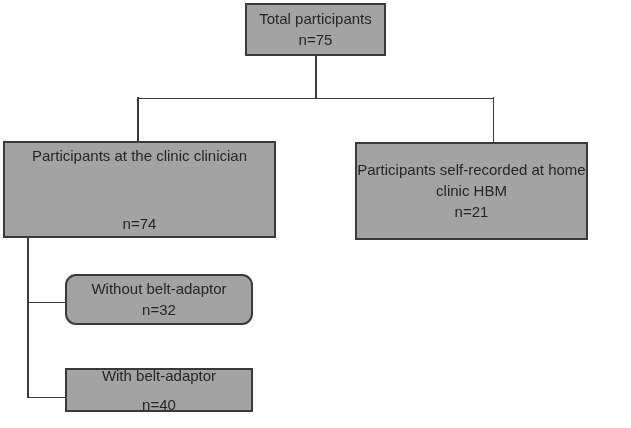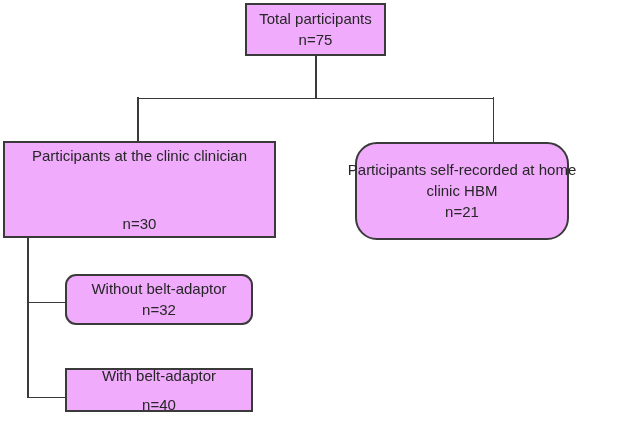--- a/index.html
+++ b/index.html
@@ -13,21 +13,21 @@
     height: 428px;
     background: #ffffff;
     font-family: "Liberation Sans", sans-serif;
     color: #262626;
     overflow: hidden;
   }
   .box {
     position: absolute;
     box-sizing: border-box;
     border: 2px solid #3a3a3a;
-    background: #f0abfc;
+    background: #a3a3a3;
     display: flex;
     flex-direction: column;
     justify-content: center;
     align-items: center;
     text-align: center;
     font-size: 15px;
     line-height: 20px;
     gap: 1px;
   }
   .box .line-text {
@@ -36,21 +36,21 @@
   .connector {
     position: absolute;
     background: #3a3a3a;
   }
   .connector.h { height: 1.5px; }
   .connector.v { width: 1.5px; }
 
   
   #box-total   { left: 245px; top: 3px;   width: 141px; height: 53px; }
   #box-clinic  { left: 3px;   top: 141px; width: 273px; height: 97px; gap: 48px; }
-  #box-home    { left: 355px; top: 142px; width: 214px; height: 98px; border-radius: 22px; }
+  #box-home    { left: 355px; top: 142px; width: 233px; height: 98px; }
   #box-without { left: 65px;  top: 274px; width: 188px; height: 51px; border-radius: 11px; }
   #box-with    { left: 65px;  top: 368px; width: 188px; height: 44px; gap: 9px; }
 
   
   #conn-top-stem       { left: 315px; top: 56px;  height: 43px; }
   #conn-branch-rail    { left: 137px; top: 97.5px; width: 357px; }
   #conn-left-drop      { left: 137px; top: 97px;  height: 45px; }
   #conn-right-drop     { left: 492.5px; top: 97px; height: 46px; }
   #conn-sub-spine      { left: 27px;  top: 237px; height: 161px; }
   #conn-without-branch { left: 27px;  top: 301.5px; width: 39px; }
@@ -69,21 +69,21 @@
   <div class="connector h" id="conn-without-branch"></div>
   <div class="connector h" id="conn-with-branch"></div>
 
   <div class="box" id="box-total">
     <div class="line-text">Total participants</div>
     <div class="line-text">n=75</div>
   </div>
 
   <div class="box" id="box-clinic">
     <div class="line-text">Participants at the clinic clinician</div>
-    <div class="line-text">n=30</div>
+    <div class="line-text">n=74</div>
   </div>
 
   <div class="box" id="box-home">
     <div class="line-text">Participants self-recorded at home</div>
     <div class="line-text">clinic HBM</div>
     <div class="line-text">n=21</div>
   </div>
 
   <div class="box" id="box-without">
     <div class="line-text">Without belt-adaptor</div>

